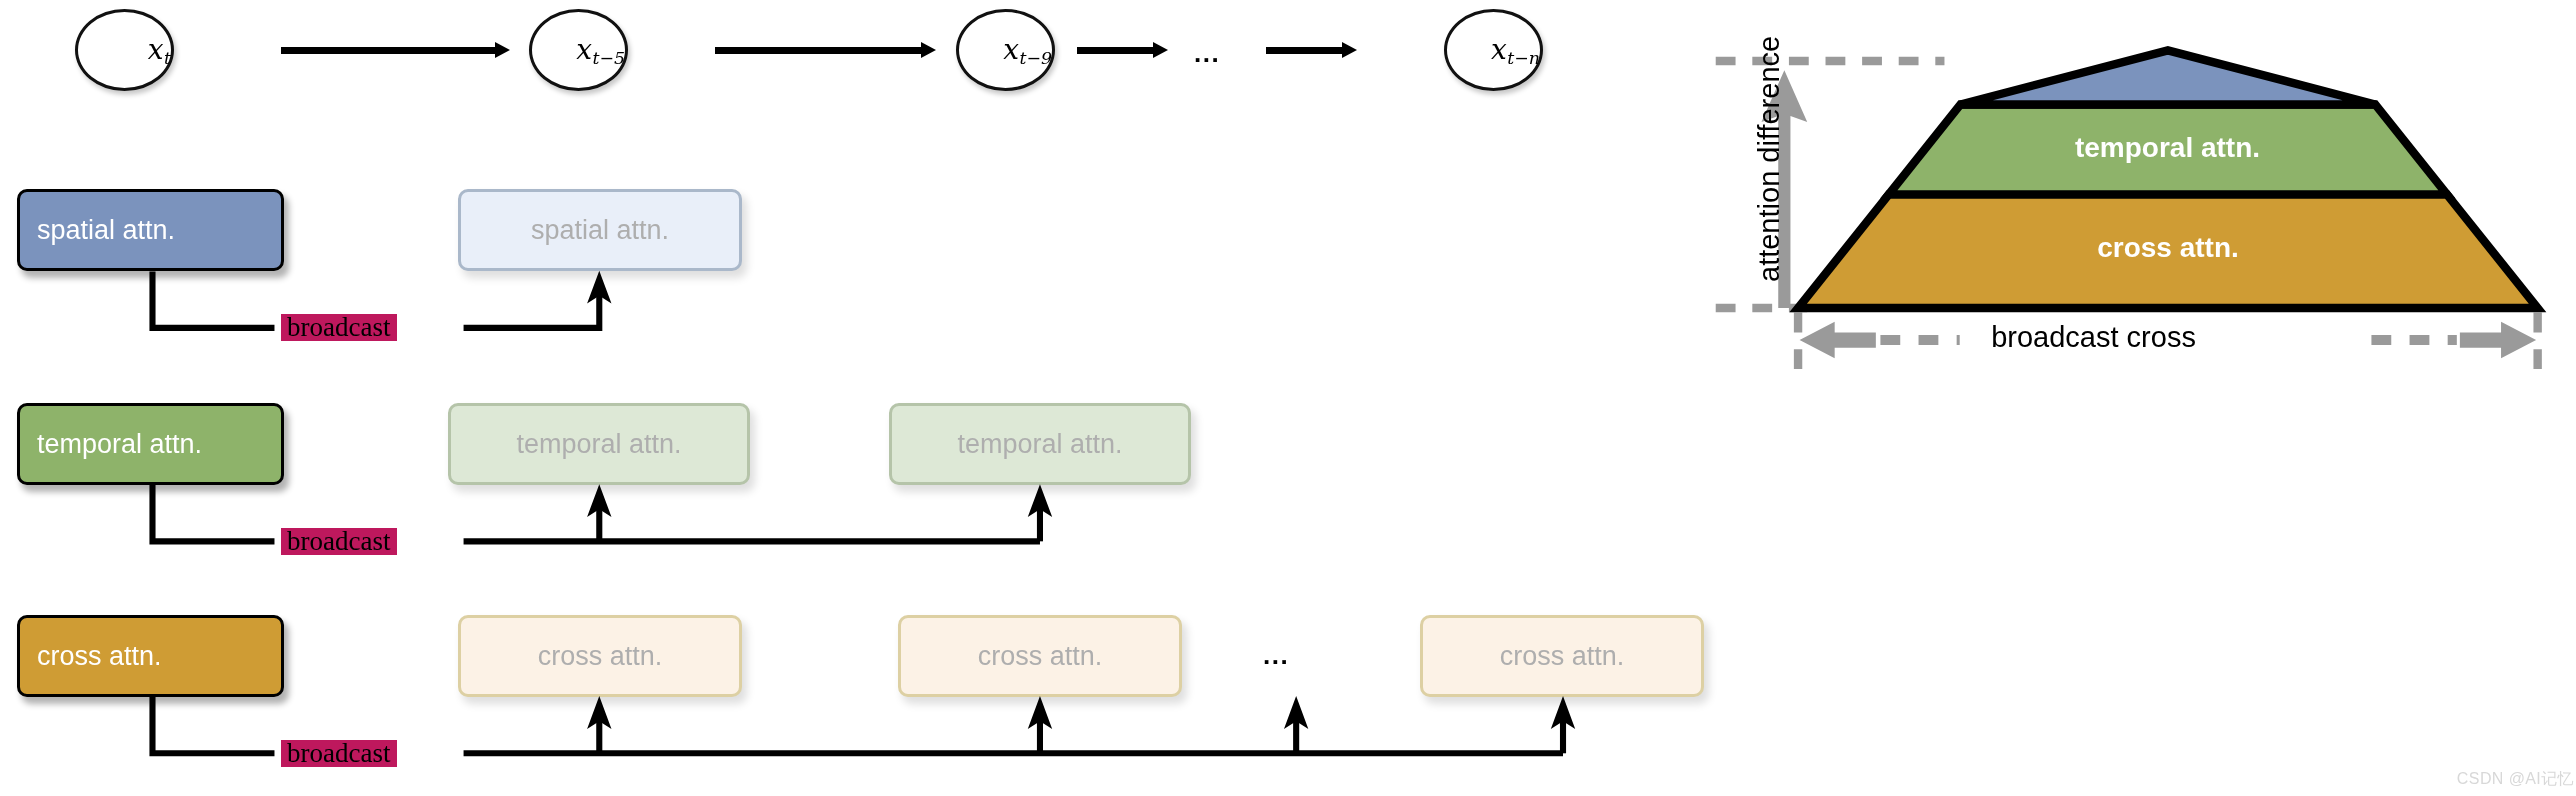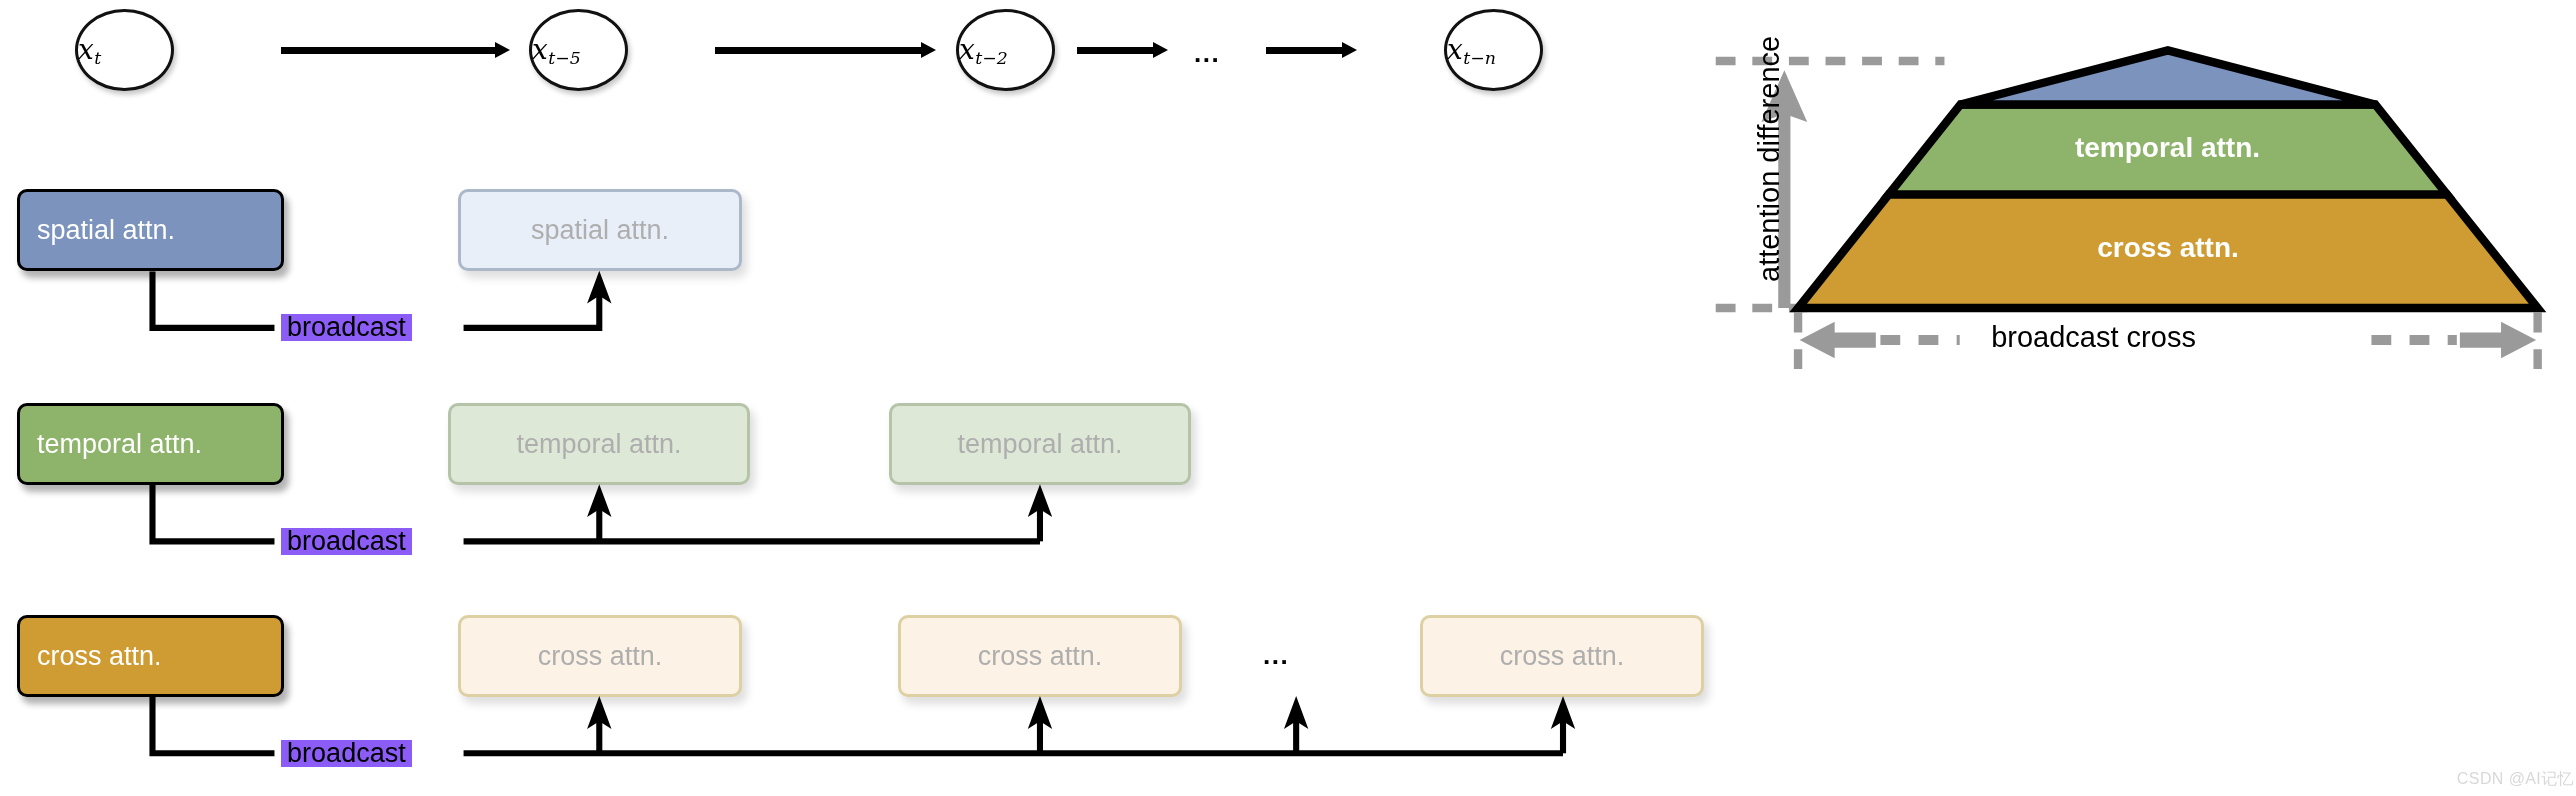--- a/index.html
+++ b/index.html
@@ -25,21 +25,21 @@
   .state-node {
     position: absolute;
     width: 99px;
     height: 82px;
     border: 3.8px solid #111111;
     border-radius: 50%;
     background: #ffffff;
     box-sizing: border-box;
     display: flex;
     align-items: center;
-    justify-content: flex-start;
+    justify-content: flex-end;
     box-shadow: 2.3px 3.8px 5.3px rgba(0,0,0,0.22);
   }
   .state-node .math {
     font-family: "DejaVu Serif", serif;
     font-style: italic;
     font-size: 28px;
     color: #000;
     white-space: nowrap;
     letter-spacing: 0.4px;
   }
@@ -97,24 +97,25 @@
     justify-content: center;
     box-shadow: 4.6px 6.9px 8.4px rgba(0,0,0,0.13);
   }
 
   
   .bc-svg { position: absolute; left: 0; top: 0; overflow: visible; }
   .bc-label {
     position: absolute;
     font-size: 27px;
     color: #000;
-    background: #8b5cf6;
+    background: #be185d;
     padding: 0 6.1px;
     line-height: 1;
     white-space: nowrap;
+    font-family: Liberation Serif, serif;
   }
   .row-dots {
     position: absolute;
     font-size: 26px;
     font-weight: 700;
     color: #000;
     line-height: 1;
     letter-spacing: 1.5px;
   }
 
@@ -161,21 +162,21 @@
 
 <div id="left-panel">
 
   <div class="state-node" style="left:75px; top:9.2px;">
     <span class="math"><span>x</span><sub>t</sub></span>
   </div>
   <div class="state-node" style="left:529px; top:9.2px;">
     <span class="math"><span>x</span><sub>t−5</sub></span>
   </div>
   <div class="state-node" style="left:956px; top:9.2px;">
-    <span class="math"><span>x</span><sub>t−2</sub></span>
+    <span class="math"><span>x</span><sub>t−9</sub></span>
   </div>
   <div class="state-node" style="left:1444px; top:9.2px;">
     <span class="math"><span>x</span><sub>t−n</sub></span>
   </div>
 
   <div class="seq-arrow" style="left:281px; top:42px; width:229px;">
     <div class="shaft" style="width:214px;"></div>
       <div class="head" style="left:214px;"></div>
   </div>
   <div class="seq-arrow" style="left:715px; top:42px; width:221px;">

